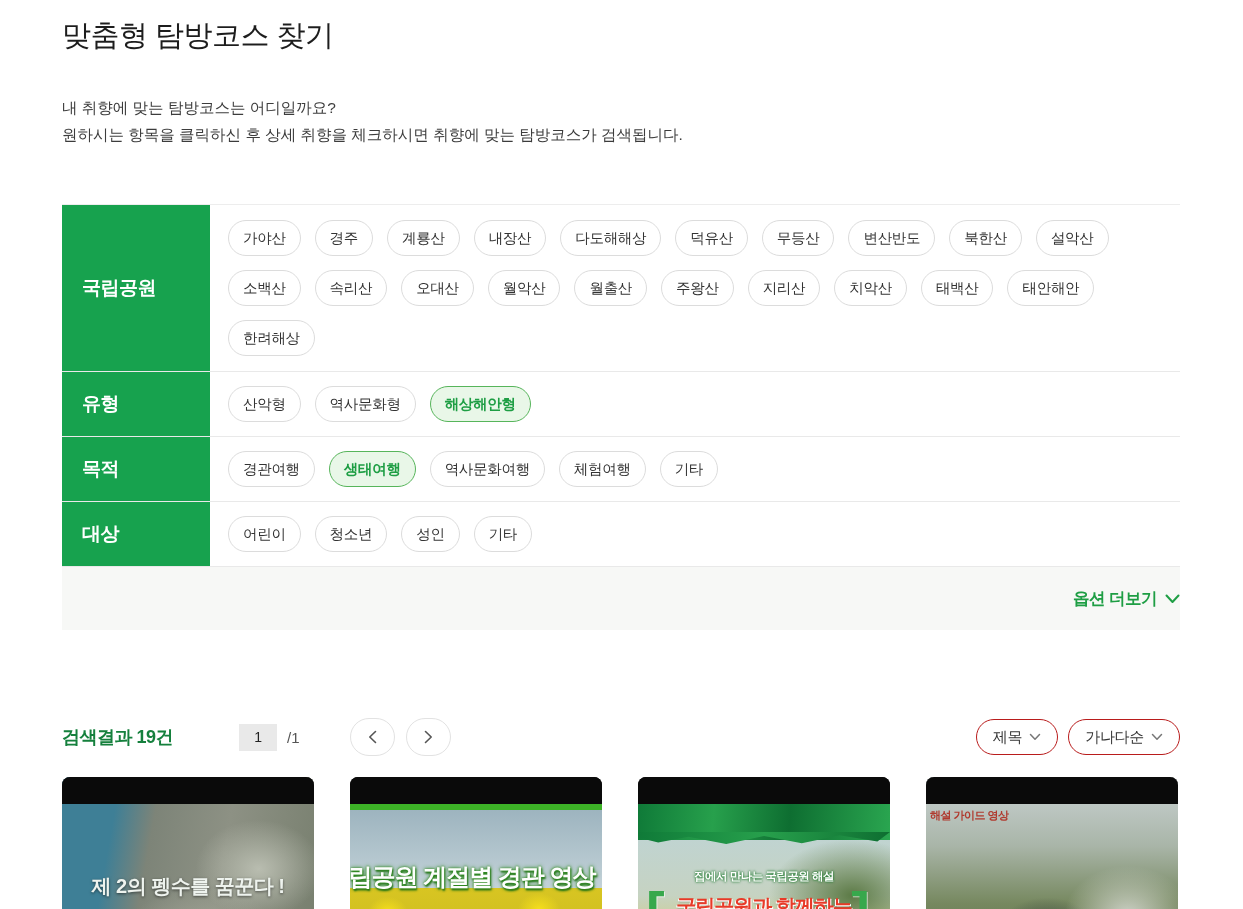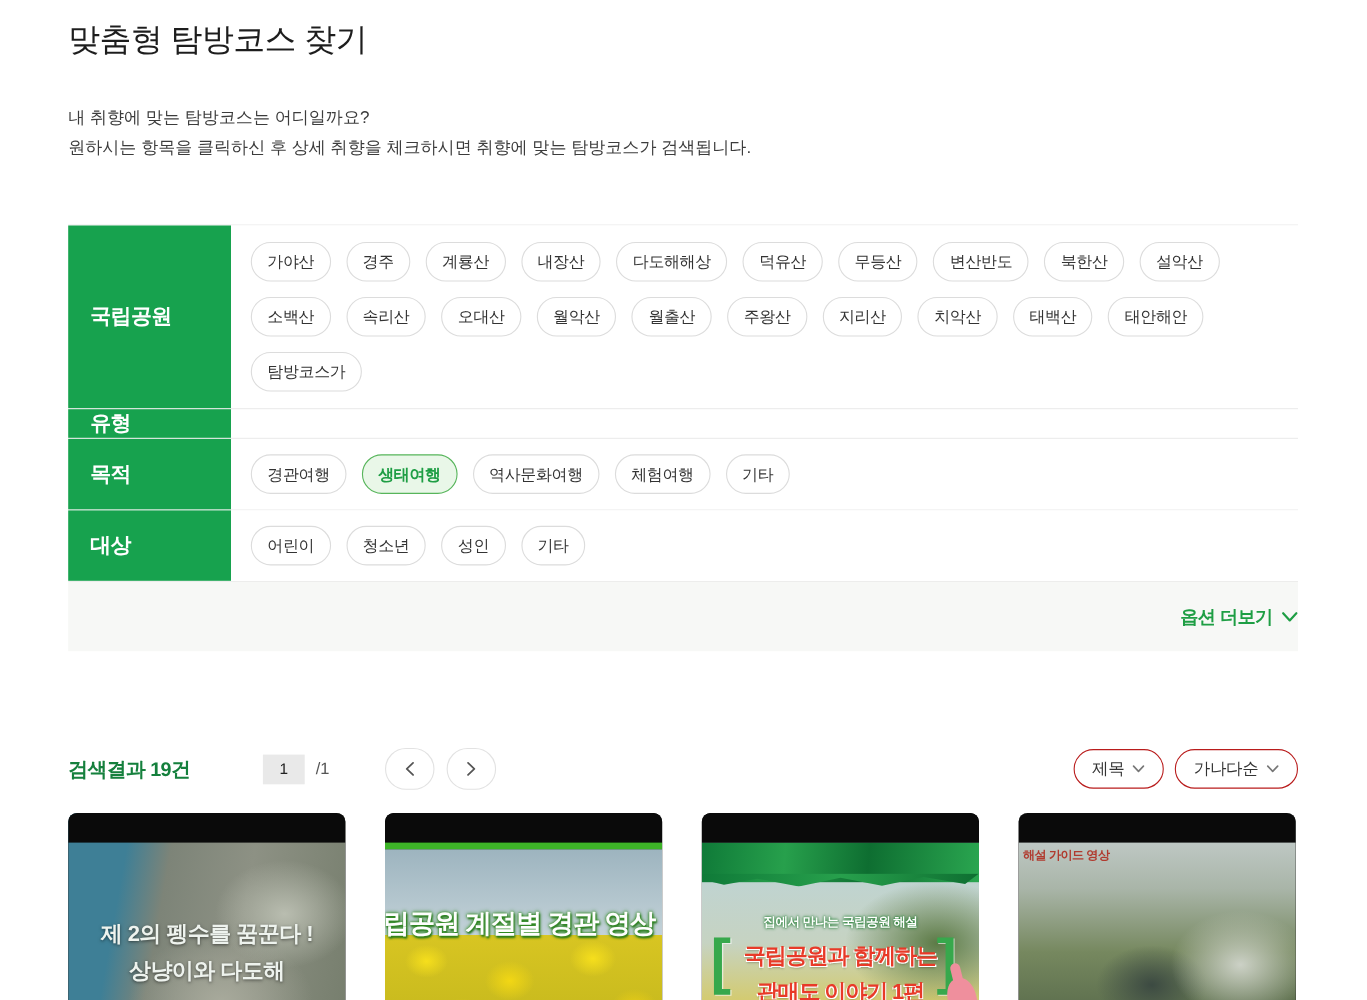--- a/index.html
+++ b/index.html
@@ -148,25 +148,30 @@
           <button class="chip">소백산</button>
           <button class="chip">속리산</button>
           <button class="chip">오대산</button>
           <button class="chip">월악산</button>
           <button class="chip">월출산</button>
           <button class="chip">주왕산</button>
           <button class="chip">지리산</button>
           <button class="chip">치악산</button>
           <button class="chip">태백산</button>
           <button class="chip">태안해안</button>
-          <button class="chip">탐방코스가</button>
+          <button class="chip">한려해상</button>
         </div>
       </div>
       <div class="filter-row">
         <div class="filter-label">유형</div>
+        <div class="filter-chips">
+          <button class="chip">산악형</button>
+          <button class="chip">역사문화형</button>
+          <button class="chip selected">해상해안형</button>
+        </div>
       </div>
       <div class="filter-row">
         <div class="filter-label">목적</div>
         <div class="filter-chips">
           <button class="chip">경관여행</button>
           <button class="chip selected">생태여행</button>
           <button class="chip">역사문화여행</button>
           <button class="chip">체험여행</button>
           <button class="chip">기타</button>
         </div>

